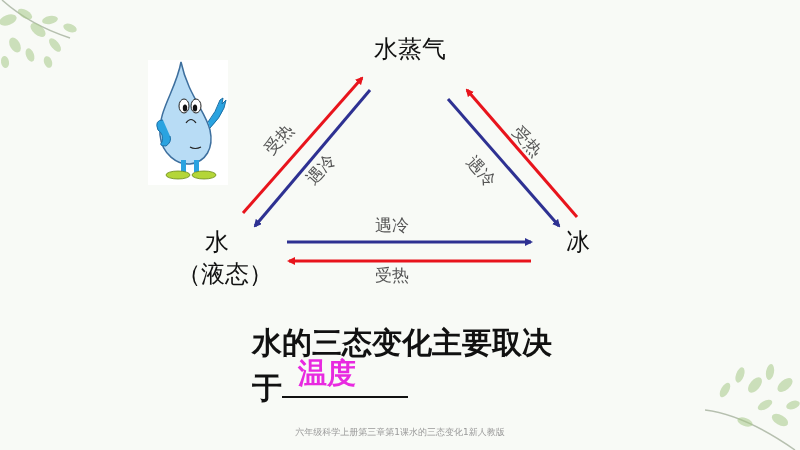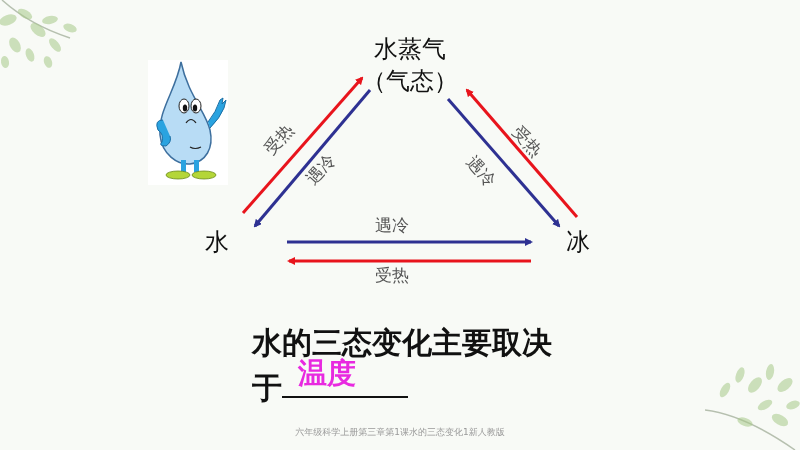--- a/index.html
+++ b/index.html
@@ -84,24 +84,24 @@
 
   <line x1="577" y1="217" x2="467" y2="90" stroke="#e8141c" stroke-width="3" marker-end="url(#hr)"></line>
 
   <line x1="287" y1="242" x2="531" y2="242" stroke="#2e3192" stroke-width="3" marker-end="url(#cb)"></line>
 
   <line x1="531" y1="261" x2="289" y2="261" stroke="#e8141c" stroke-width="3" marker-end="url(#hr)"></line>
 </svg>
 
 <div class="state-label" style="left:350px;top:22px;width:120px;margin-top:11px;">
   <div>水蒸气</div>
-  <div>（气态）</div>
 </div>
 <div class="state-label" style="left:165px;top:226px;width:120px;">
   <div style="text-align:left;padding-left:40px;">水</div>
+  <div>（液态）</div>
 </div>
 <div class="state-label" style="left:518px;top:226px;width:120px;">
   <div>冰</div>
 </div>
 
 <div class="arrow-label" style="left:262px;top:128px;transform:rotate(-48deg);">受热</div>
 <div class="arrow-label" style="left:304px;top:158px;transform:rotate(-48deg);">遇冷</div>
 <div class="arrow-label" style="left:464px;top:160px;transform:rotate(48deg);">遇冷</div>
 <div class="arrow-label" style="left:510px;top:130px;transform:rotate(48deg);">受热</div>
 <div class="arrow-label" style="left:375px;top:214px;">遇冷</div>

